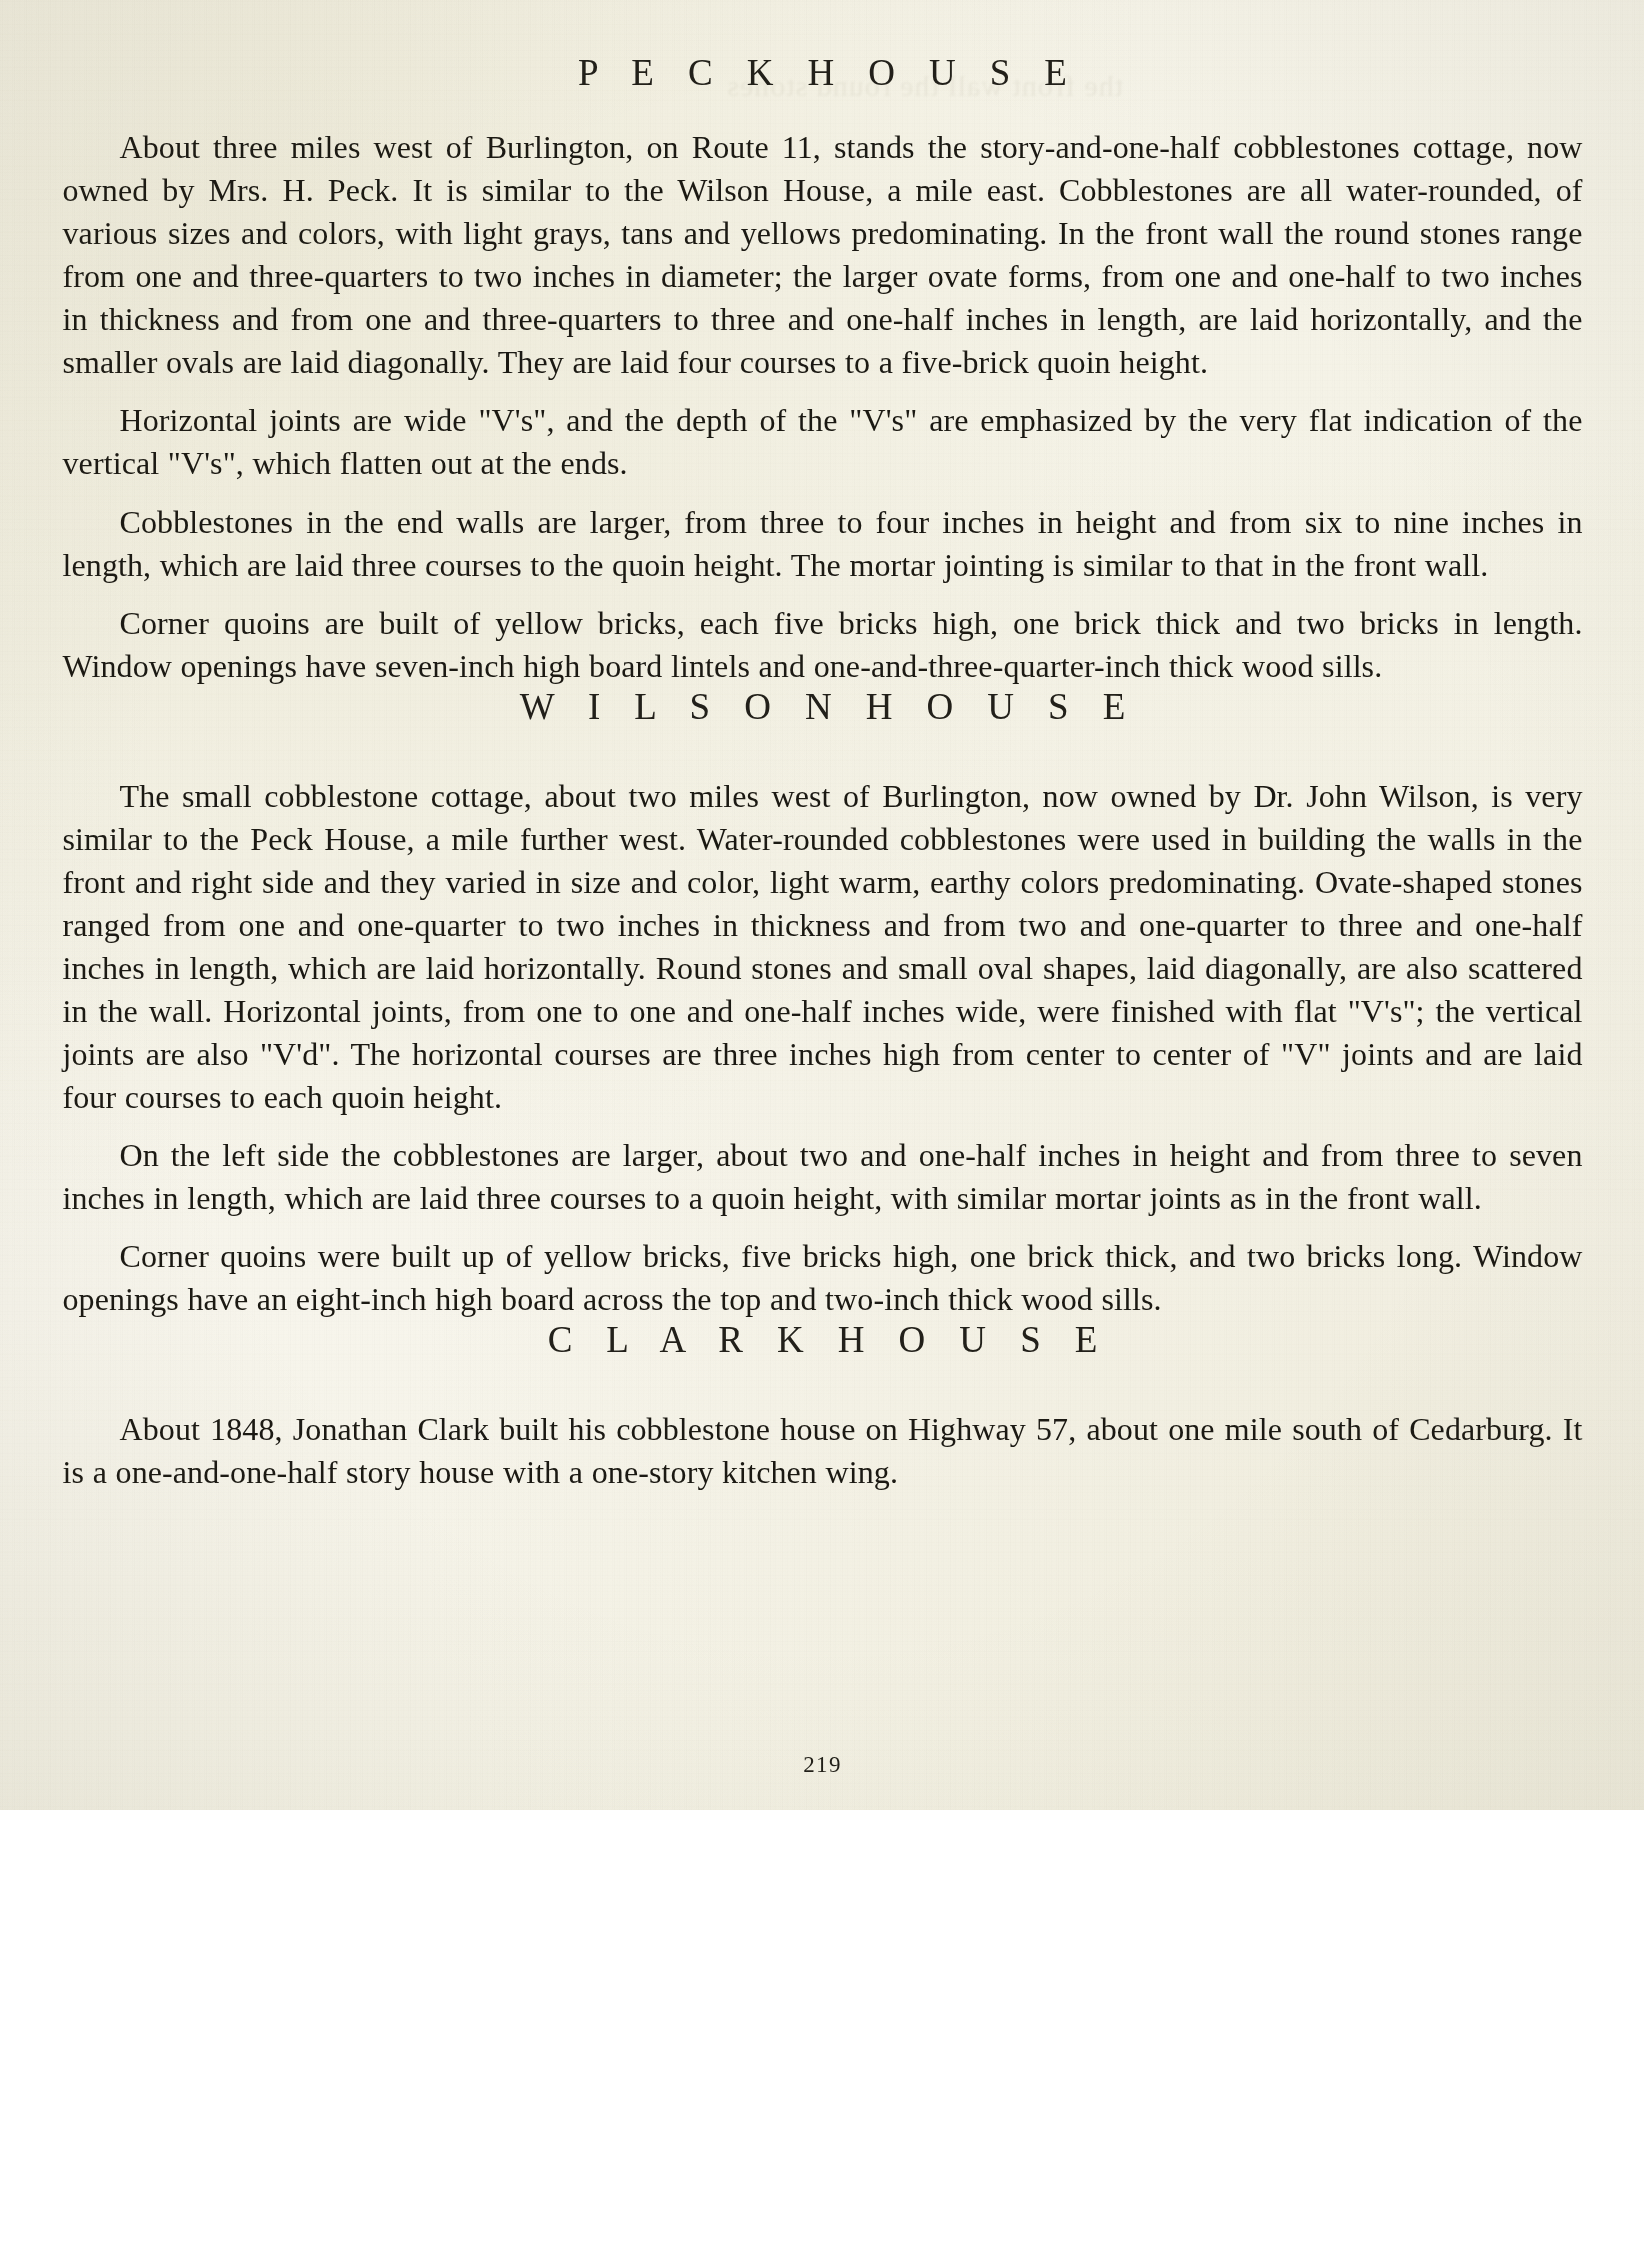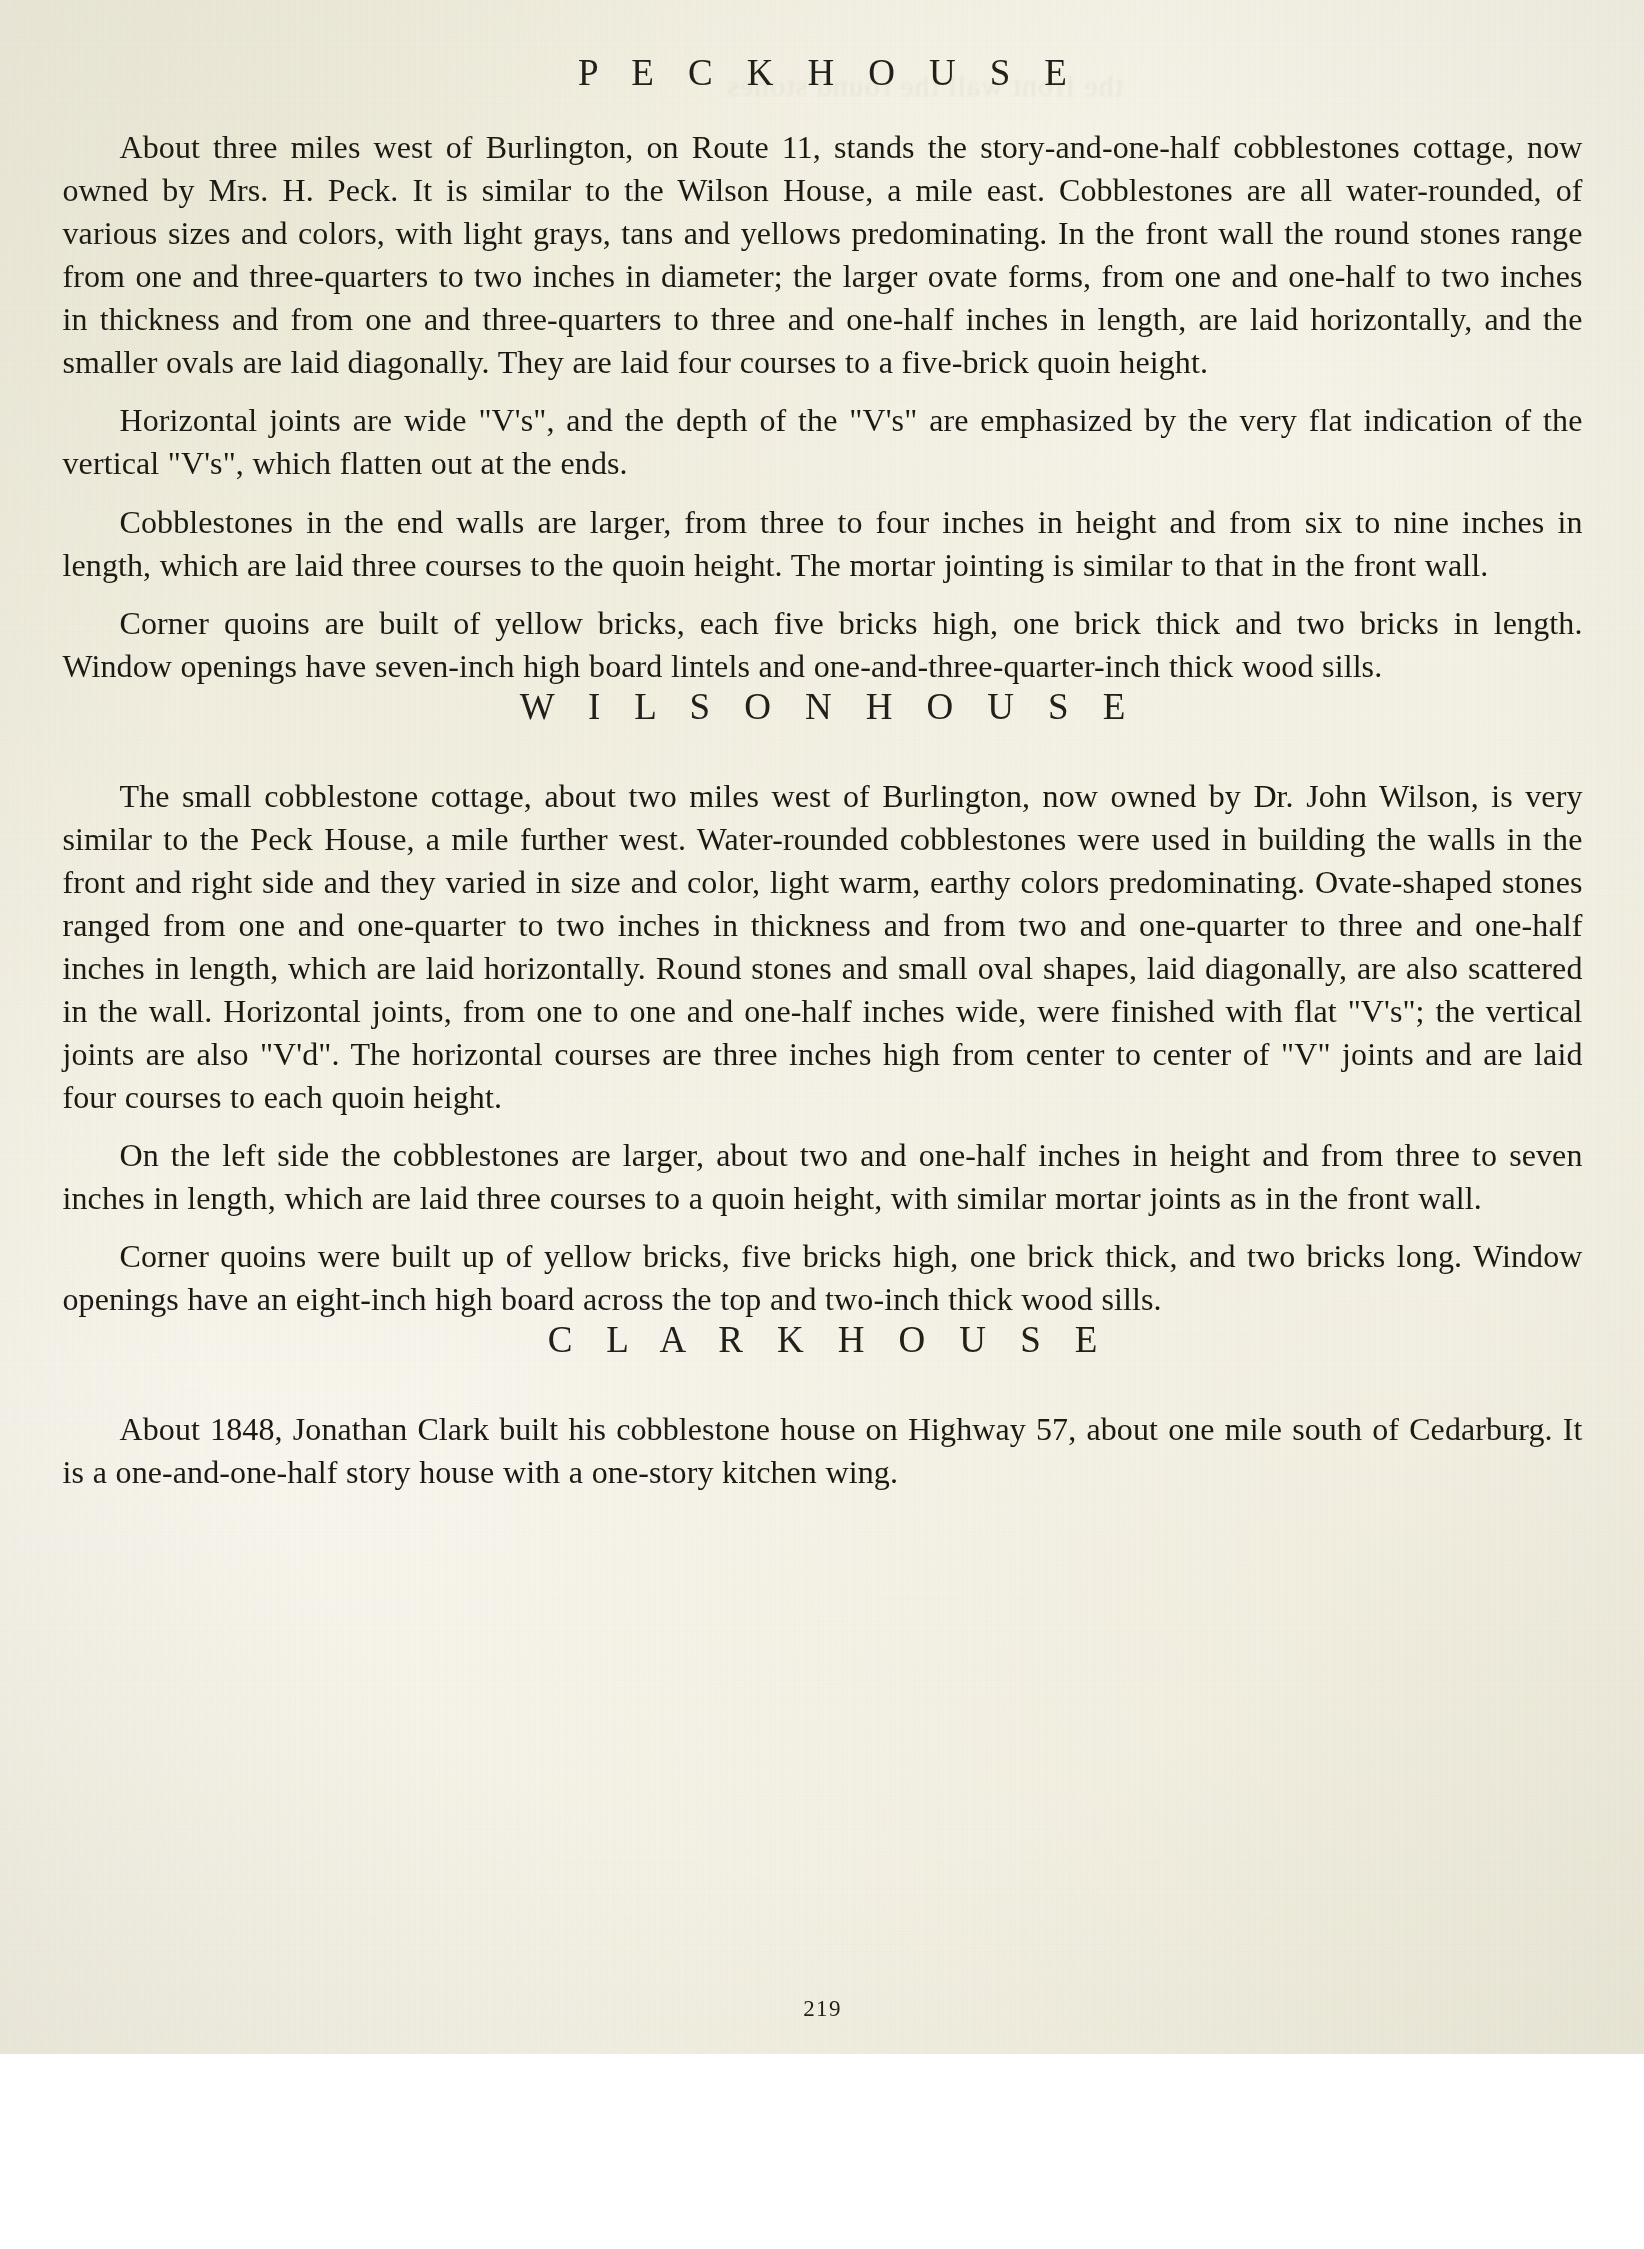--- a/index.html
+++ b/index.html
@@ -5,21 +5,21 @@
 <style>
   html, body {
     margin: 0;
     padding: 0;
     background: #ffffff;
   }
 
   .page {
     position: relative;
     width: 1645px;
-    height: 2054px;
+    height: 1810px;
     background:
       radial-gradient(ellipse at 18% 12%, rgba(232,228,206,0.55) 0%, rgba(232,228,206,0) 45%),
       radial-gradient(ellipse at 85% 78%, rgba(234,230,210,0.45) 0%, rgba(234,230,210,0) 50%),
       linear-gradient(178deg, #f6f4e9 0%, #f4f2e6 35%, #f7f5ec 70%, #f3f1e4 100%);
     box-sizing: border-box;
     overflow: hidden;
     font-family: "Liberation Serif", "DejaVu Serif", serif;
     color: #1c1a14;
   }
 

